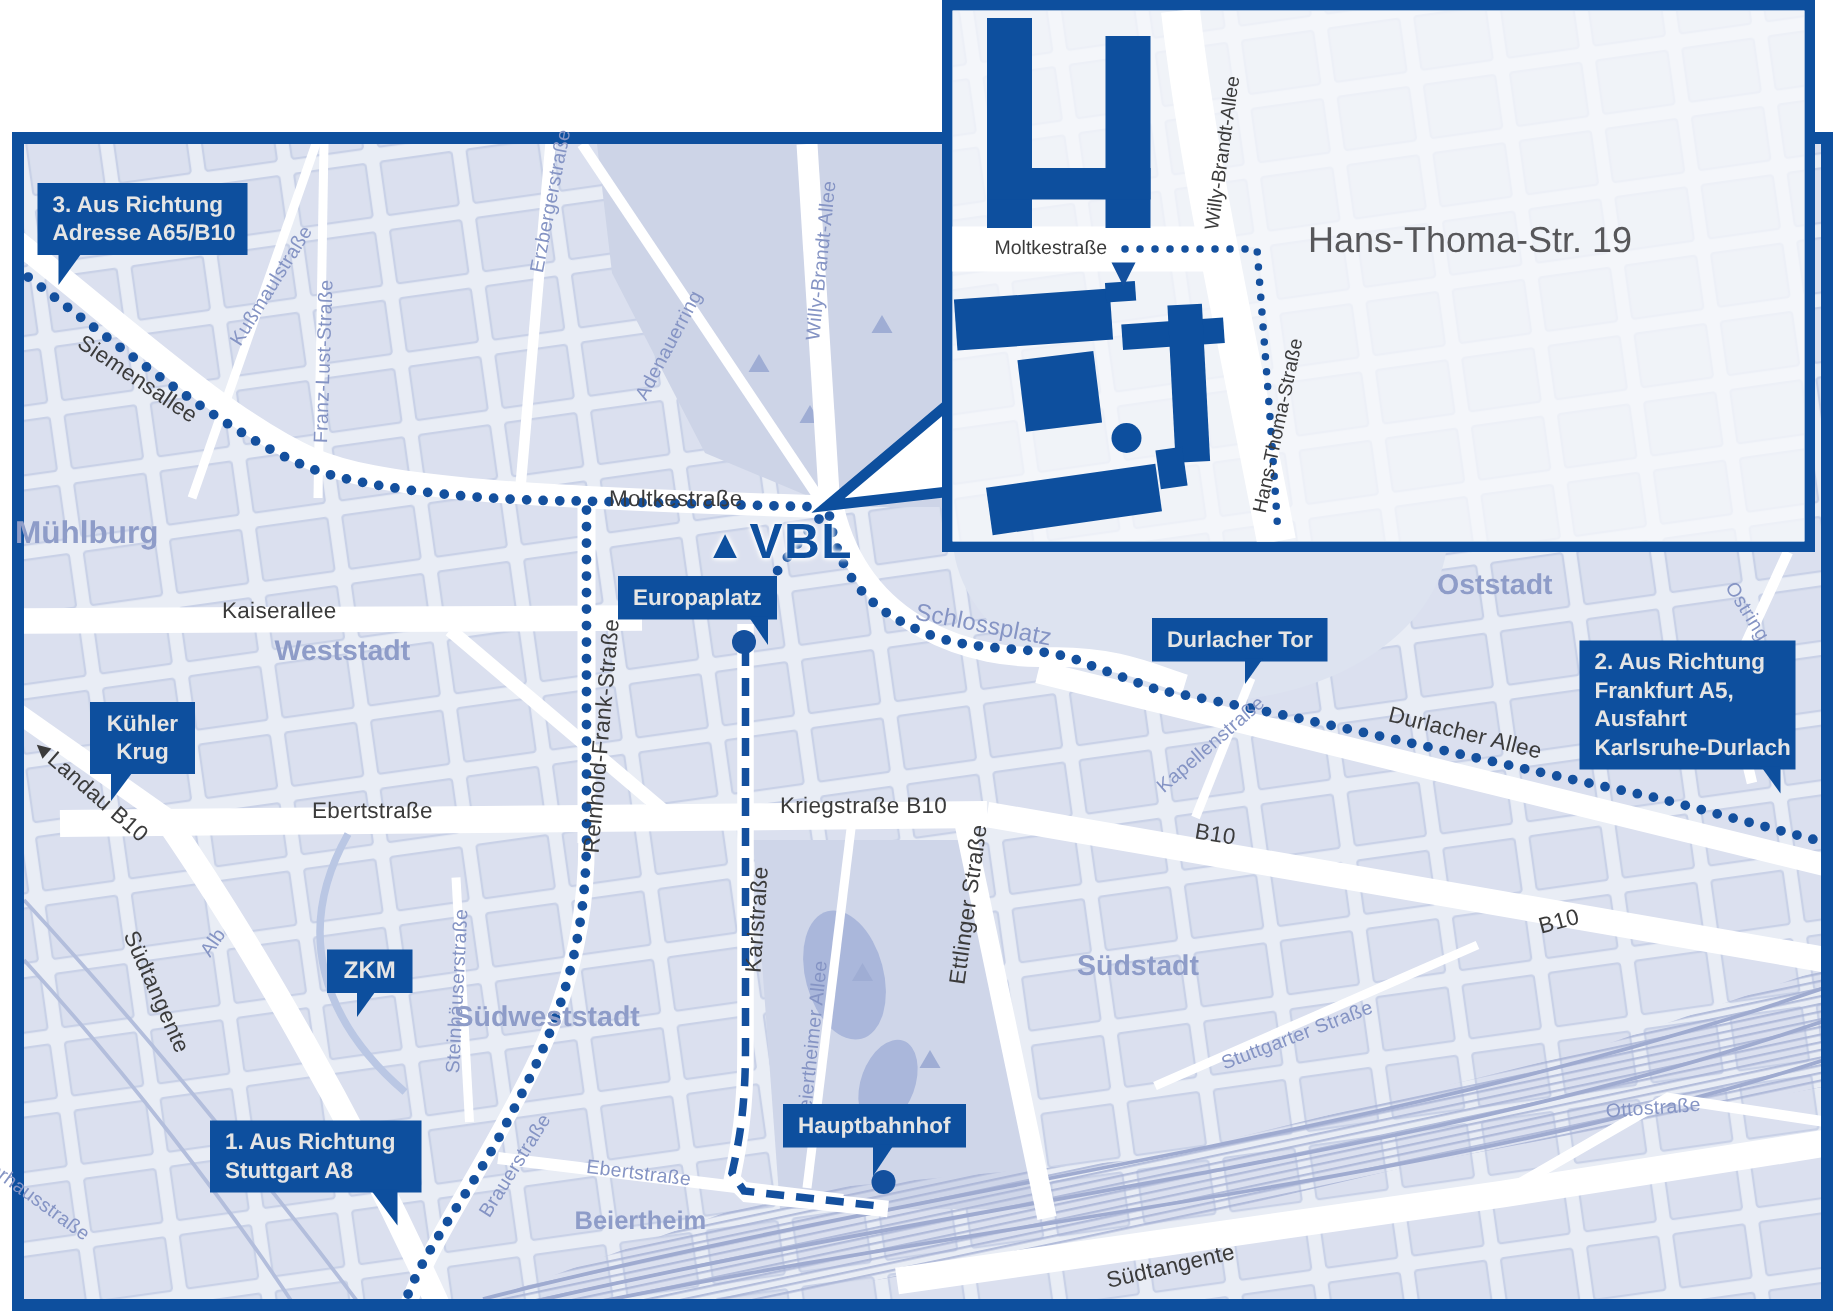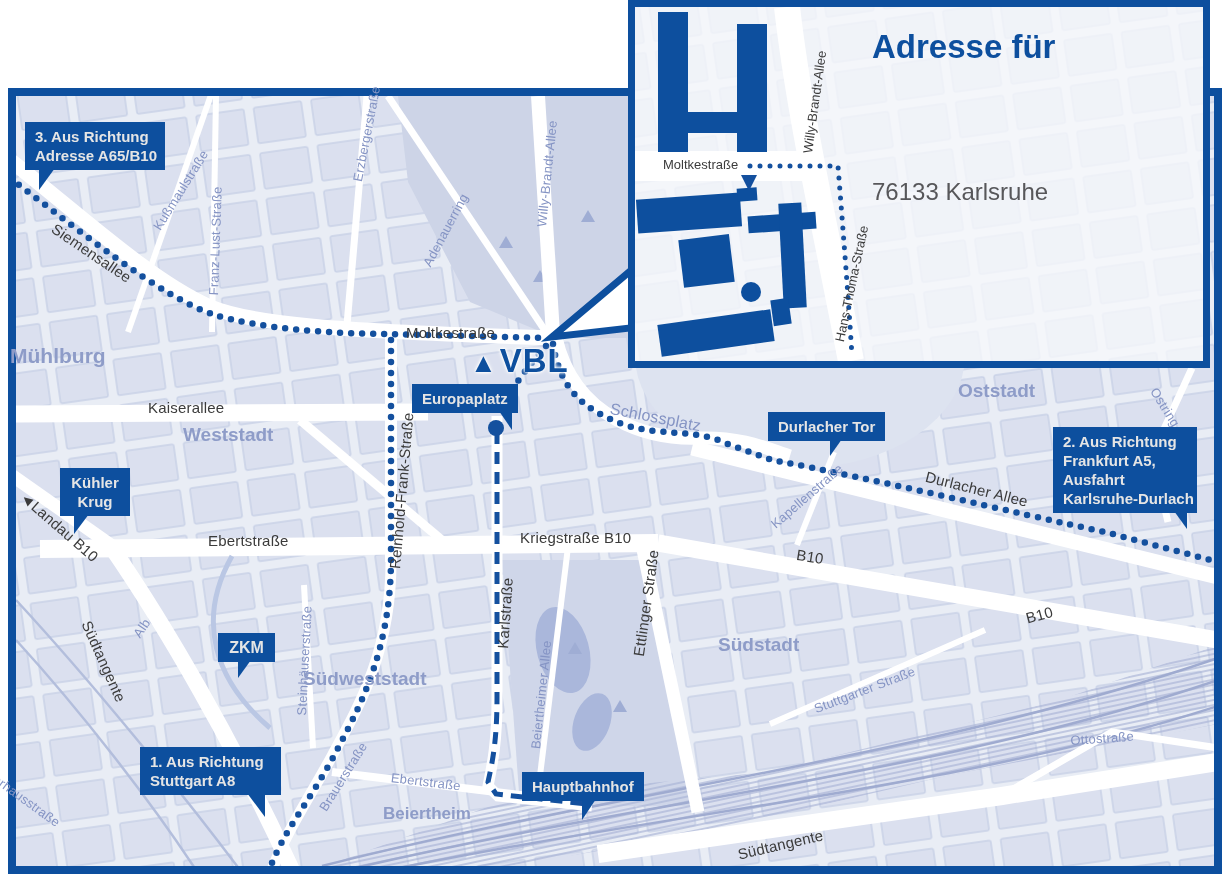--- a/index.html
+++ b/index.html
@@ -214,21 +214,21 @@
   </div>
 
   <div class="badge" style="left:1053px;top:427px;width:144px">
     <div>2. Aus Richtung</div>
     <div>Frankfurt A5,</div>
     <div>Ausfahrt</div>
     <div>Karlsruhe-Durlach</div>
     <div class="tail" style="right:10px;bottom:-16px;border-top:18px solid var(--primary);border-left:13px solid transparent"></div>
   </div>
 
-  <div class="badge" style="left:522px;top:772px">
+  <div class="badge" style="left:522px;top:736px">
     <div>Hauptbahnhof</div>
     <div class="tail" style="left:60px;bottom:-19px;border-top:21px solid var(--primary);border-right:14px solid transparent"></div>
   </div>
 
   <svg class="tail-svg" width="1230" height="874">
     <polygon points="648,256 552,337 648,326" fill="#ffffff" stroke="#0d4f9e" stroke-width="7"></polygon>
   </svg>
 
   <div class="inset">
     <svg width="568" height="354" viewBox="635 7 568 354">
@@ -256,21 +256,20 @@
 
       <path d="M 750,166 L 838,166 C 843,230 848,292 852,356" stroke="#14509e" stroke-width="5" stroke-dasharray="0 10" stroke-linecap="round" fill="none"></path>
       <polygon points="741,175 757,175 749,191" fill="#14509e"></polygon>
     </svg>
 
     <div class="ins-lbl" style="left:28px;top:150px">Moltkestraße</div>
     <div class="ins-lbl" style="left:165px;top:145px;transform:rotate(-82deg)">Willy-Brandt-Allee</div>
     <div class="ins-lbl" style="left:197px;top:333px;transform:rotate(-78deg)">Hans-Thoma-Straße</div>
 
     <h1 class="ins-title">
-      <span>Adresse für</span><br>
+      <br>
     </h1>
     <div class="ins-addr">
-      <br>
-      <span>76133 Karlsruhe</span>
+      <span>Hans-Thoma-Str. 19</span><br>
     </div>
   </div>
 
 </div>
 
 </body></html>

